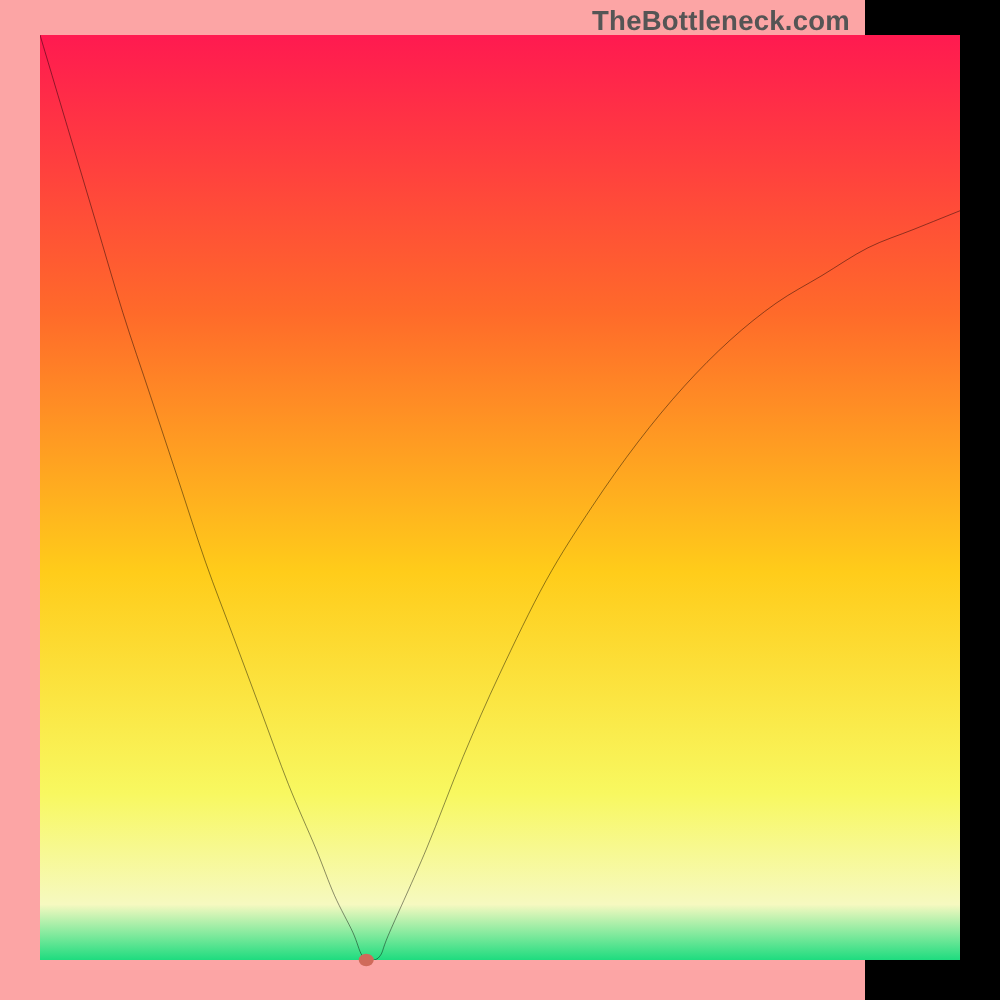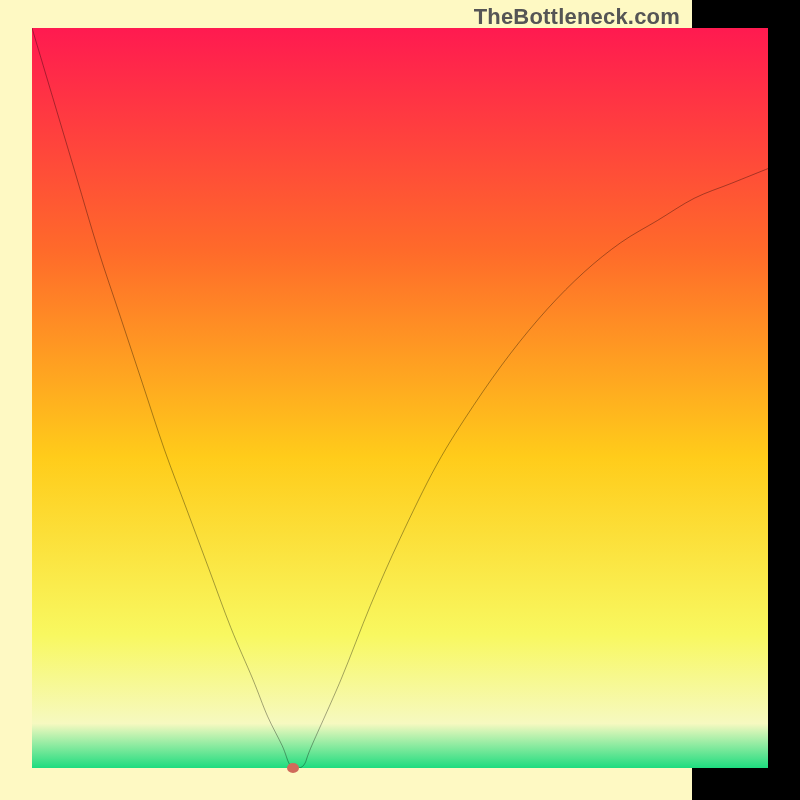--- a/index.html
+++ b/index.html
@@ -8,21 +8,21 @@
     width: 800px;
     height: 800px;
     overflow: hidden;
     background: #000;
     font-family: Arial, Helvetica, sans-serif;
   }
   .container {
     position: relative;
     width: 692px;
     height: 800px;
-    background: #fef9c3;
+    background: #fca5a5;
   }
   .watermark {
     position: absolute;
     top: 4px;
     right: 12px;
     color: #555;
     font-size: 22px;
     font-weight: 600;
     letter-spacing: 0.2px;
     z-index: 10;

